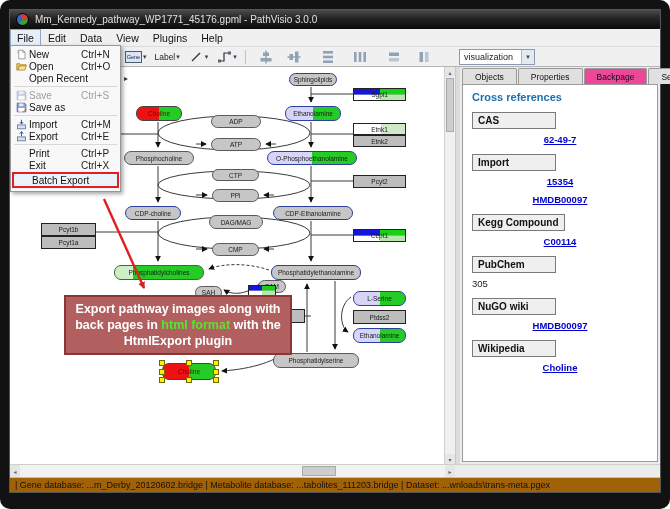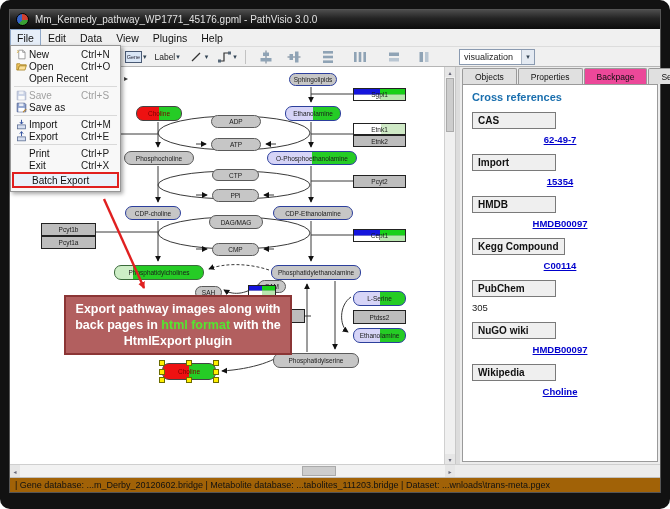--- a/index.html
+++ b/index.html
@@ -289,21 +289,21 @@
             <div class="tab">Properties</div>
             <div class="tab active">Backpage</div>
             <div class="tab">Search</div>
             <div class="tab">Legend</div>
           </div>
         <div class="panel">
           <div class="sb-heading">Cross references</div>
           <div id="sidebar-sections">
               <div class="sb-section"><div class="sb-head">CAS</div><div class="sb-value sb-link">62-49-7</div></div>
               <div class="sb-section"><div class="sb-head">Import</div><div class="sb-value sb-link">15354</div></div>
-              <div class="sb-section"><div class="sb-head">HMDB</div><div class="sb-value sb-link">HMDB00097</div></div>
+              <div class="sb-section"><div class="sb-value sb-link">HMDB00097</div></div>
               <div class="sb-section"><div class="sb-head">Kegg Compound</div><div class="sb-value sb-link">C00114</div></div>
               <div class="sb-section"><div class="sb-head">PubChem</div><div class="sb-value sb-plain">305</div></div>
               <div class="sb-section"><div class="sb-head">NuGO wiki</div><div class="sb-value sb-link">HMDB00097</div></div>
               <div class="sb-section"><div class="sb-head">Wikipedia</div><div class="sb-value sb-link">Choline</div></div>
             </div>
 
         </div>
       </div>
     </div>
 

